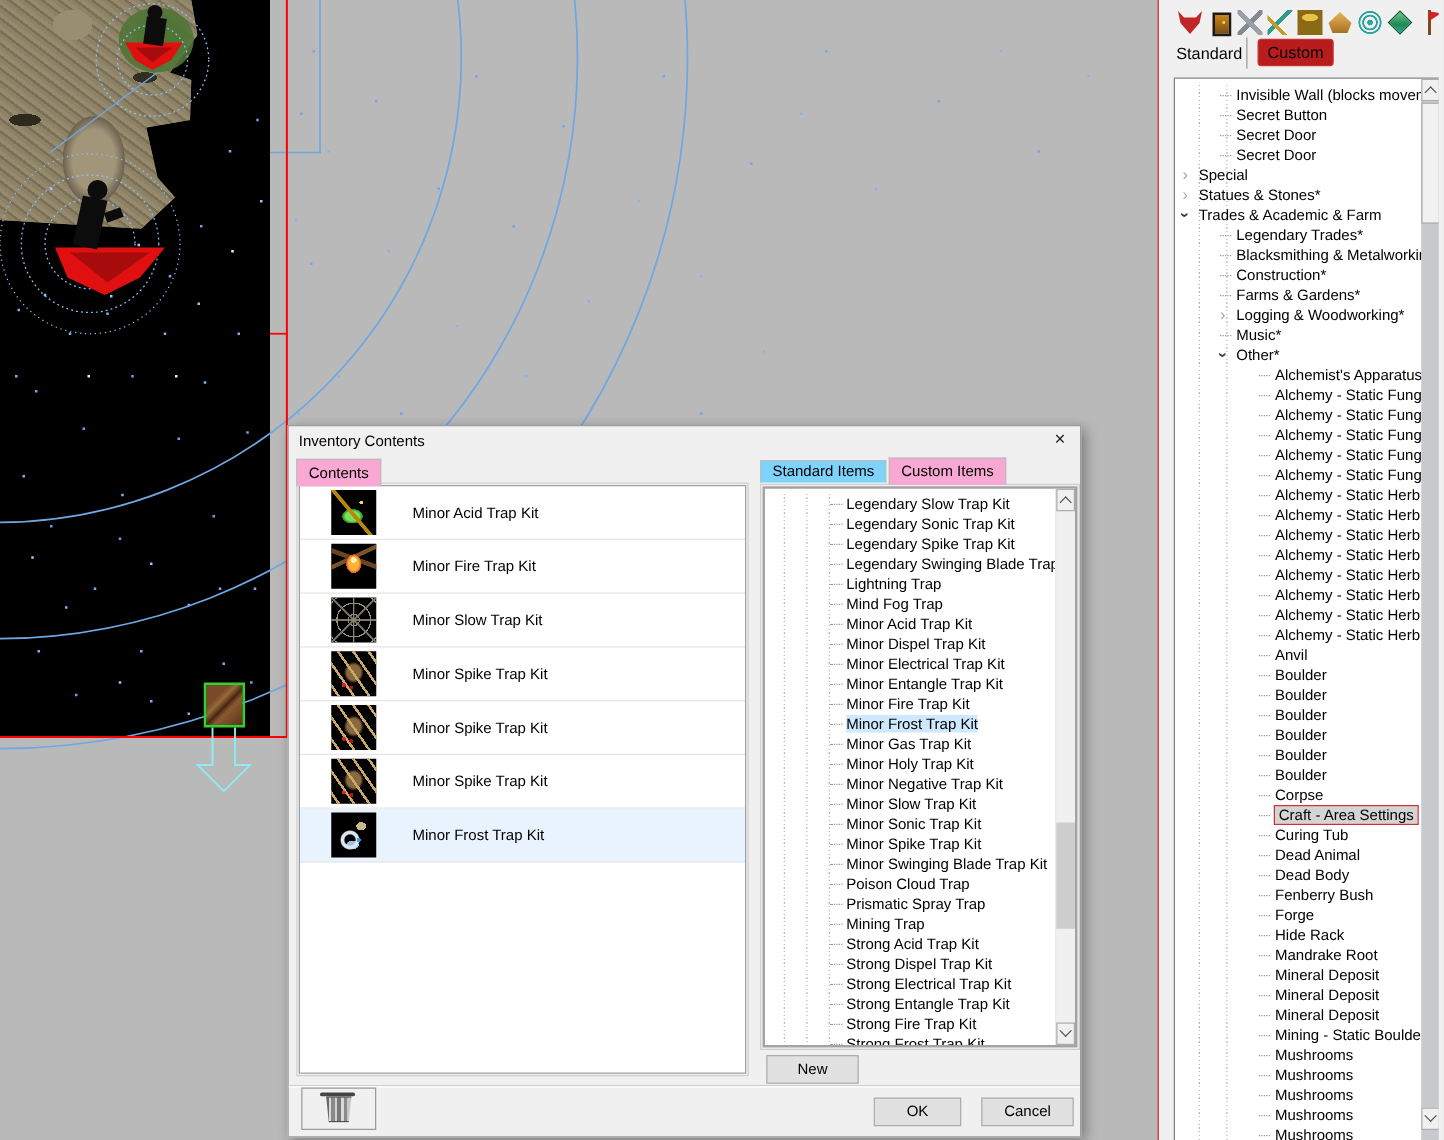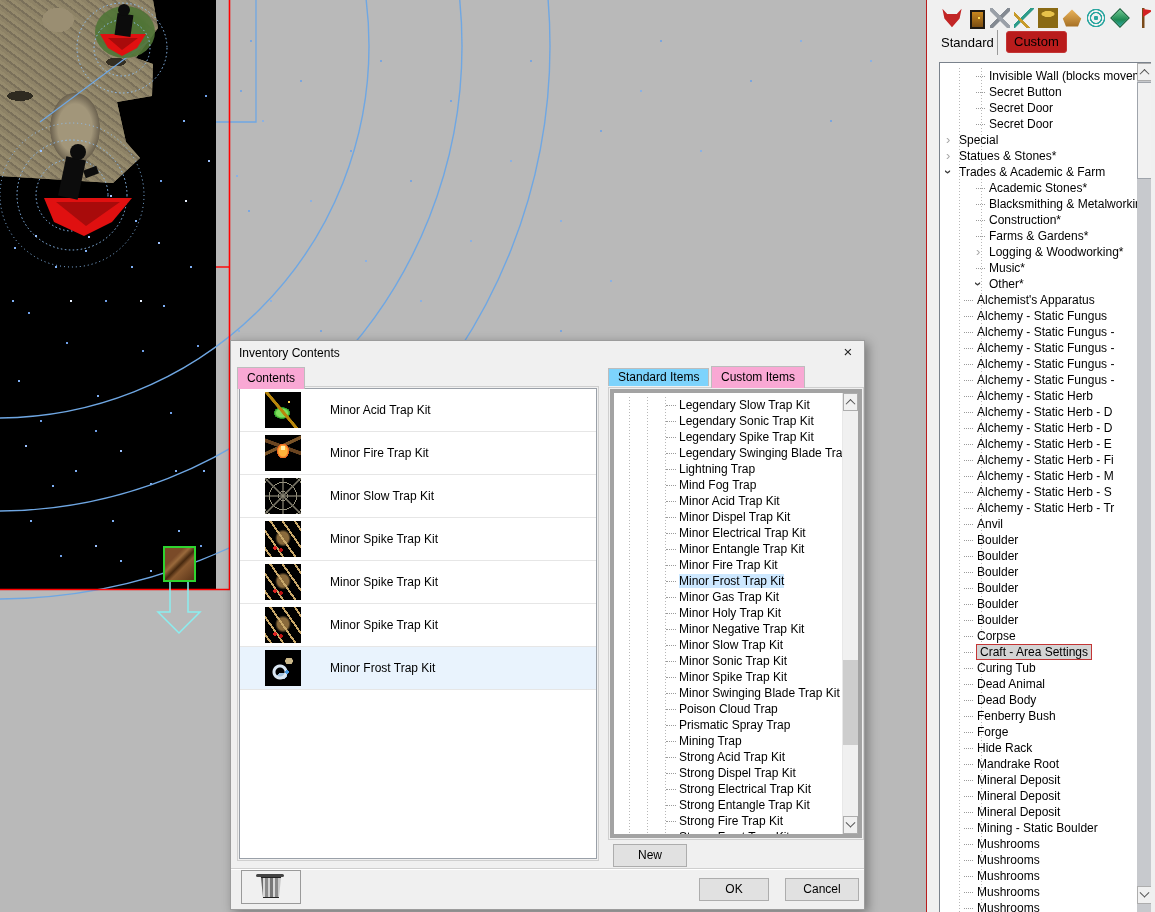--- a/index.html
+++ b/index.html
@@ -79,21 +79,21 @@
       radial-gradient(circle 2px at 16px 29px,#b11 0 80%,rgba(0,0,0,0) 81%),
       repeating-linear-gradient(55deg,rgba(0,0,0,0) 0 4px,#c9a86a 4px 6px,rgba(0,0,0,0) 6px 10px),
       radial-gradient(ellipse 11px 12px at 18px 17px,#8a6a3c 0 50%,rgba(0,0,0,0) 72%)}
   .cicon.frost{background-image:
       radial-gradient(circle 2px at 22px 22px,#4a9ae0 0 80%,rgba(0,0,0,0) 81%),
       radial-gradient(ellipse 6px 5px at 24px 11px,#cbb88a 0 65%,rgba(0,0,0,0) 66%),
       radial-gradient(circle at 15px 22px,rgba(0,0,0,0) 0 4px,#d9e6f2 5px 7px,rgba(0,0,0,0) 8px),
       radial-gradient(ellipse 9px 6px at 17px 26px,#9fc0de 0 55%,rgba(0,0,0,0) 56%)}
   
   #rpage{left:377px;top:46px;width:254px;height:451px}
-  #ctree{position:absolute;left:1px;top:1px;right:1px;bottom:1px;background:#fff;border:4px solid #a3a3a3;overflow:hidden}
+  #ctree{position:absolute;left:1px;top:1px;right:1px;bottom:1px;background:#fff;border:2px solid #a3a3a3;overflow:hidden}
   #ctree ul{list-style:none;margin:4px 0 0 0;padding:0;
     background-image:repeating-linear-gradient(to bottom,#b8b8b8 0 1px,rgba(0,0,0,0) 1px 3px),
                      repeating-linear-gradient(to bottom,#b8b8b8 0 1px,rgba(0,0,0,0) 1px 3px),
                      repeating-linear-gradient(to bottom,#b8b8b8 0 1px,rgba(0,0,0,0) 1px 3px);
     background-size:1px 100%,1px 100%,1px 100%;background-position:15px 0,33px 0,51px 0;background-repeat:no-repeat}
   .ci{height:16px;line-height:16px;white-space:nowrap;padding-left:52px;font-size:12px}
   .ci .dash{display:inline-block;width:10px;height:1px;border-top:1px dotted #9a9a9a;vertical-align:middle;margin-right:3px}
   .ci.sel .lb{background:#cde8ff}
   
   .sb{position:absolute;top:0;right:0;bottom:0;width:15px}
@@ -151,21 +151,21 @@
   #rtab-custom{position:absolute;left:79px;top:1px;padding:2px 7px 3px 7px;font-size:13px;
     background:#b91c1c;border:1.6px solid #c33535;border-radius:3px}
   #ptree{position:absolute;left:12px;top:62px;width:212px;height:854px;background:#fff;border:1px solid #7a828c;overflow:hidden}
   #ptree ul{list-style:none;margin:5px 0 0 0;padding:0;
     background-image:repeating-linear-gradient(to bottom,#b8b8b8 0 1px,rgba(0,0,0,0) 1px 3px),
                      repeating-linear-gradient(to bottom,#b8b8b8 0 1px,rgba(0,0,0,0) 1px 3px);
     background-size:1px 100%,1px 100%;background-position:19px 0,41px 0;background-repeat:no-repeat}
   .ti{height:16px;line-height:16px;white-space:nowrap;font-size:12px}
   .ti.i1{padding-left:6px}
   .ti.i2{padding-left:36px}
-  .ti.i3{padding-left:24px}
+  .ti.i3{padding-left:67px}
   .ti .ar{display:none}
   .ti.col .ar,.ti.exp .ar{display:inline-block;width:13px;font-size:13px}
   .ti.col .ar::before{content:"\203A";color:#a6a6a6}
   .ti.exp .ar::before{content:"\203A";display:inline-block;transform:rotate(90deg);color:#3c3c3c;font-weight:bold}
   .ti .dash{display:inline-block;width:9px;height:1px;border-top:1px dotted #9a9a9a;vertical-align:middle;margin-right:4px}
   .ti.selred .lb{background:#d4d4d4;outline:1px solid #c43535;padding:0 3px}
   #ptree .sb{background:#c7c9cd}
   #ptree .sb .btn.down{bottom:13px}
   #ptree .thumb{position:absolute;left:0;right:0;top:19px;height:95px;background:#f1f1f1;border:1px solid #9fa4ab}
   #redge{position:absolute;right:0;top:0;width:5px;height:912px;background:#f0f0f0}
@@ -390,21 +390,21 @@
         <li class="ti i2"><span class="dash"></span><span class="lb">Secret Door</span></li>
 
         <li class="ti i2"><span class="dash"></span><span class="lb">Secret Door</span></li>
 
         <li class="ti i1 col"><span class="ar"></span><span class="lb">Special</span></li>
 
         <li class="ti i1 col"><span class="ar"></span><span class="lb">Statues &amp; Stones*</span></li>
 
         <li class="ti i1 exp"><span class="ar"></span><span class="lb">Trades &amp; Academic &amp; Farm</span></li>
 
-        <li class="ti i2"><span class="dash"></span><span class="lb">Academic Stones*</span></li>
+        <li class="ti i2"><span class="dash"></span><span class="lb">Legendary Trades*</span></li>
 
         <li class="ti i2"><span class="dash"></span><span class="lb">Blacksmithing &amp; Metalworking</span></li>
 
         <li class="ti i2"><span class="dash"></span><span class="lb">Construction*</span></li>
 
         <li class="ti i2"><span class="dash"></span><span class="lb">Farms &amp; Gardens*</span></li>
 
         <li class="ti i2 col"><span class="ar"></span><span class="lb">Logging &amp; Woodworking*</span></li>
 
         <li class="ti i2"><span class="dash"></span><span class="lb">Music*</span></li>

